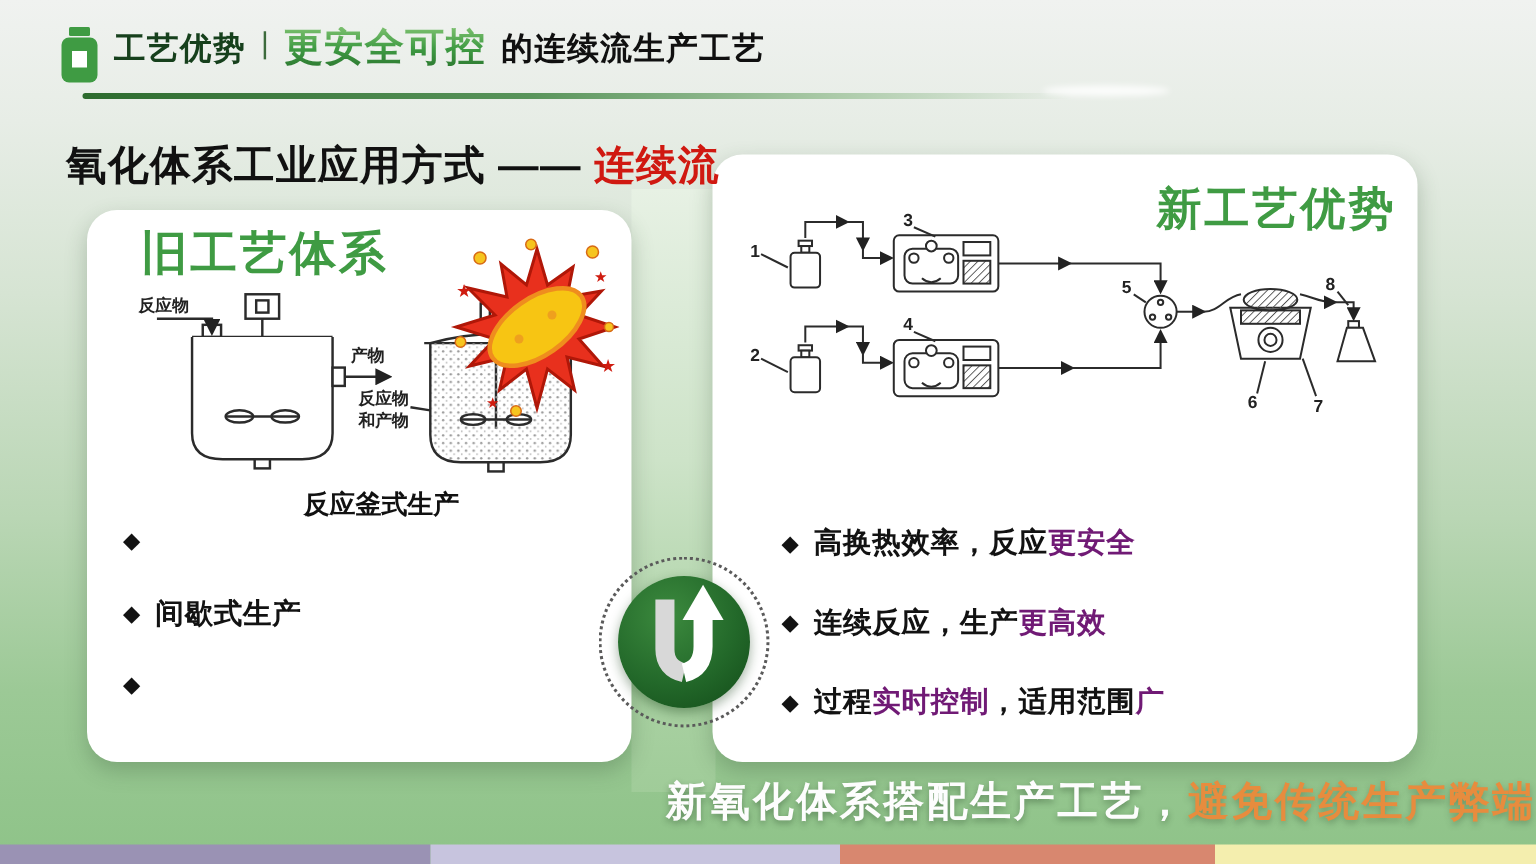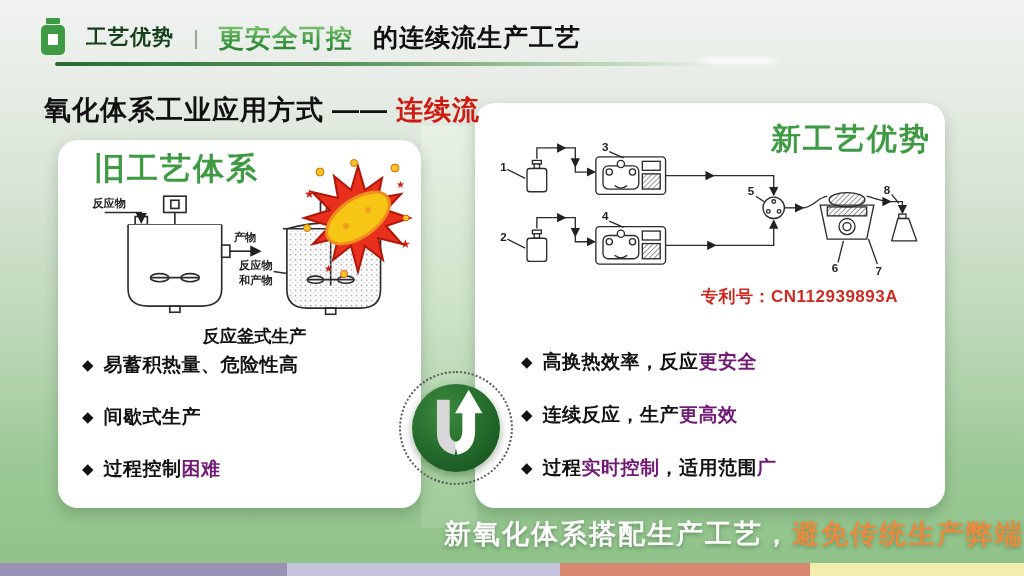--- a/index.html
+++ b/index.html
@@ -2,28 +2,28 @@
 <html><head>
 <meta charset="utf-8">
 <style>
   * { margin:0; padding:0; box-sizing:border-box; }
   body { font-family:"Liberation Sans","DejaVu Sans",sans-serif; }
   .slide{
     position:relative; width:1024px; height:576px; overflow:hidden;
     background:linear-gradient(180deg,#f0f2f0 0%,#e7ede6 14%,#d6e4d3 34%,#b9d6b4 60%,#9cc996 80%,#8ec388 100%);
   }
   
-  .header{ position:absolute; left:40px; top:18px; display:flex; align-items:center; gap:20px; z-index:4;font-family:Liberation Serif, serif;}
+  .header{ position:absolute; left:40px; top:18px; display:flex; align-items:flex-start; gap:10px; z-index:4;}
   .header .bottle{ width:26px; height:38px; margin-bottom:4px;}
   .hdr-prefix{ font-size:21px; font-weight:700; color:#16401c; letter-spacing:1px; padding-bottom:4px;}
   .hdr-sep{ font-size:20px; font-weight:400; color:#3c6b3c; padding-bottom:4px;}
   .hdr-big{ font-size:26px; font-weight:800; letter-spacing:1px;
     background:linear-gradient(180deg,#7cc06f 0%,#3f9b43 55%,#2f7d33 100%);
     -webkit-background-clip:text; background-clip:text; color:transparent; line-height:1;}
-  .hdr-suffix{ font-size:25px; font-weight:700; color:#101010; letter-spacing:1px; padding-bottom:3px;}
+  .hdr-suffix{ font-size:21px; font-weight:700; color:#101010; letter-spacing:1px; padding-bottom:3px;}
   .hdr-underline{ position:absolute; left:55px; top:62px; width:660px; height:4px; border-radius:3px; z-index:3;
     background:linear-gradient(90deg,#2d6b2e 0%,#58945a 45%,#a9c9a6 75%,rgba(255,255,255,0) 100%);}
   .hdr-shine{ position:absolute; left:695px; top:57px; width:85px; height:7px; border-radius:50%;
     background:rgba(255,255,255,.85); filter:blur(2px); z-index:3;}
   
   .subtitle{ position:absolute; left:44px; top:92px; font-size:27px; font-weight:800; color:#111; letter-spacing:1px; z-index:4;}
   .subtitle .dash{ margin:0 8px; }
   .subtitle .red{ color:#d01911;font-family:Liberation Mono, monospace; }
   
   .card{ position:absolute; background:#ffffff; border-radius:20px; box-shadow:0 6px 14px rgba(50,80,50,.28); z-index:2;}
@@ -152,29 +152,27 @@
       <circle cx="56" cy="7" r="3.5" fill="#f6c51f" stroke="#d86a15"></circle>
       <circle cx="97" cy="12" r="4" fill="#f6c51f" stroke="#d86a15"></circle>
       <circle cx="9" cy="72" r="3.5" fill="#f6c51f" stroke="#d86a15"></circle>
       <circle cx="108" cy="62" r="3" fill="#f6c51f" stroke="#d86a15"></circle>
       <circle cx="46" cy="118" r="3.5" fill="#f6c51f" stroke="#d86a15"></circle>
     </svg>
 
     <div class="bullets">
       <div class="bullet">
         <span class="mark">◆</span>
-        <span><span class="txt">易蓄积热量、危险性高</span><span class="txt-red"></span></span>
       </div>
       <div class="bullet">
         <span class="mark">◆</span>
         <span><span class="txt">间歇式生产</span><span class="txt-red"></span></span>
       </div>
       <div class="bullet">
         <span class="mark">◆</span>
-        <span><span class="txt">过程控制</span><span class="txt-red">困难</span></span>
       </div>
     </div>
   </div>
 
   <div class="card card-new">
     <div class="new-title">新工艺优势</div>
 
     <svg class="flow-diagram" width="430" height="143" viewBox="0 0 480 160">
       <defs>
         <marker id="arrF" viewBox="0 0 10 10" refX="8" refY="5" markerWidth="7" markerHeight="7" orient="auto-start-reverse">
@@ -256,23 +254,20 @@
         <text x="12" y="114">2</text>
         <text x="126" y="13">3</text>
         <text x="126" y="91">4</text>
         <text x="289" y="63">5</text>
         <text x="383" y="149">6</text>
         <text x="432" y="152">7</text>
         <text x="441" y="61">8</text>
       </g>
     </svg>
 
-    <div class="patent">
-      <span>专利号：</span><span>CN112939893A</span>
-    </div>
 
     <div class="bullets">
       <div class="bullet">
         <span class="mark">◆</span>
         <span><span class="txt">高换热效率，反应</span><span class="txt-red">更安全</span><span class="txt"></span><span class="txt-red"></span></span>
       </div>
       <div class="bullet">
         <span class="mark">◆</span>
         <span><span class="txt">连续反应，生产</span><span class="txt-red">更高效</span><span class="txt"></span><span class="txt-red"></span></span>
       </div>

